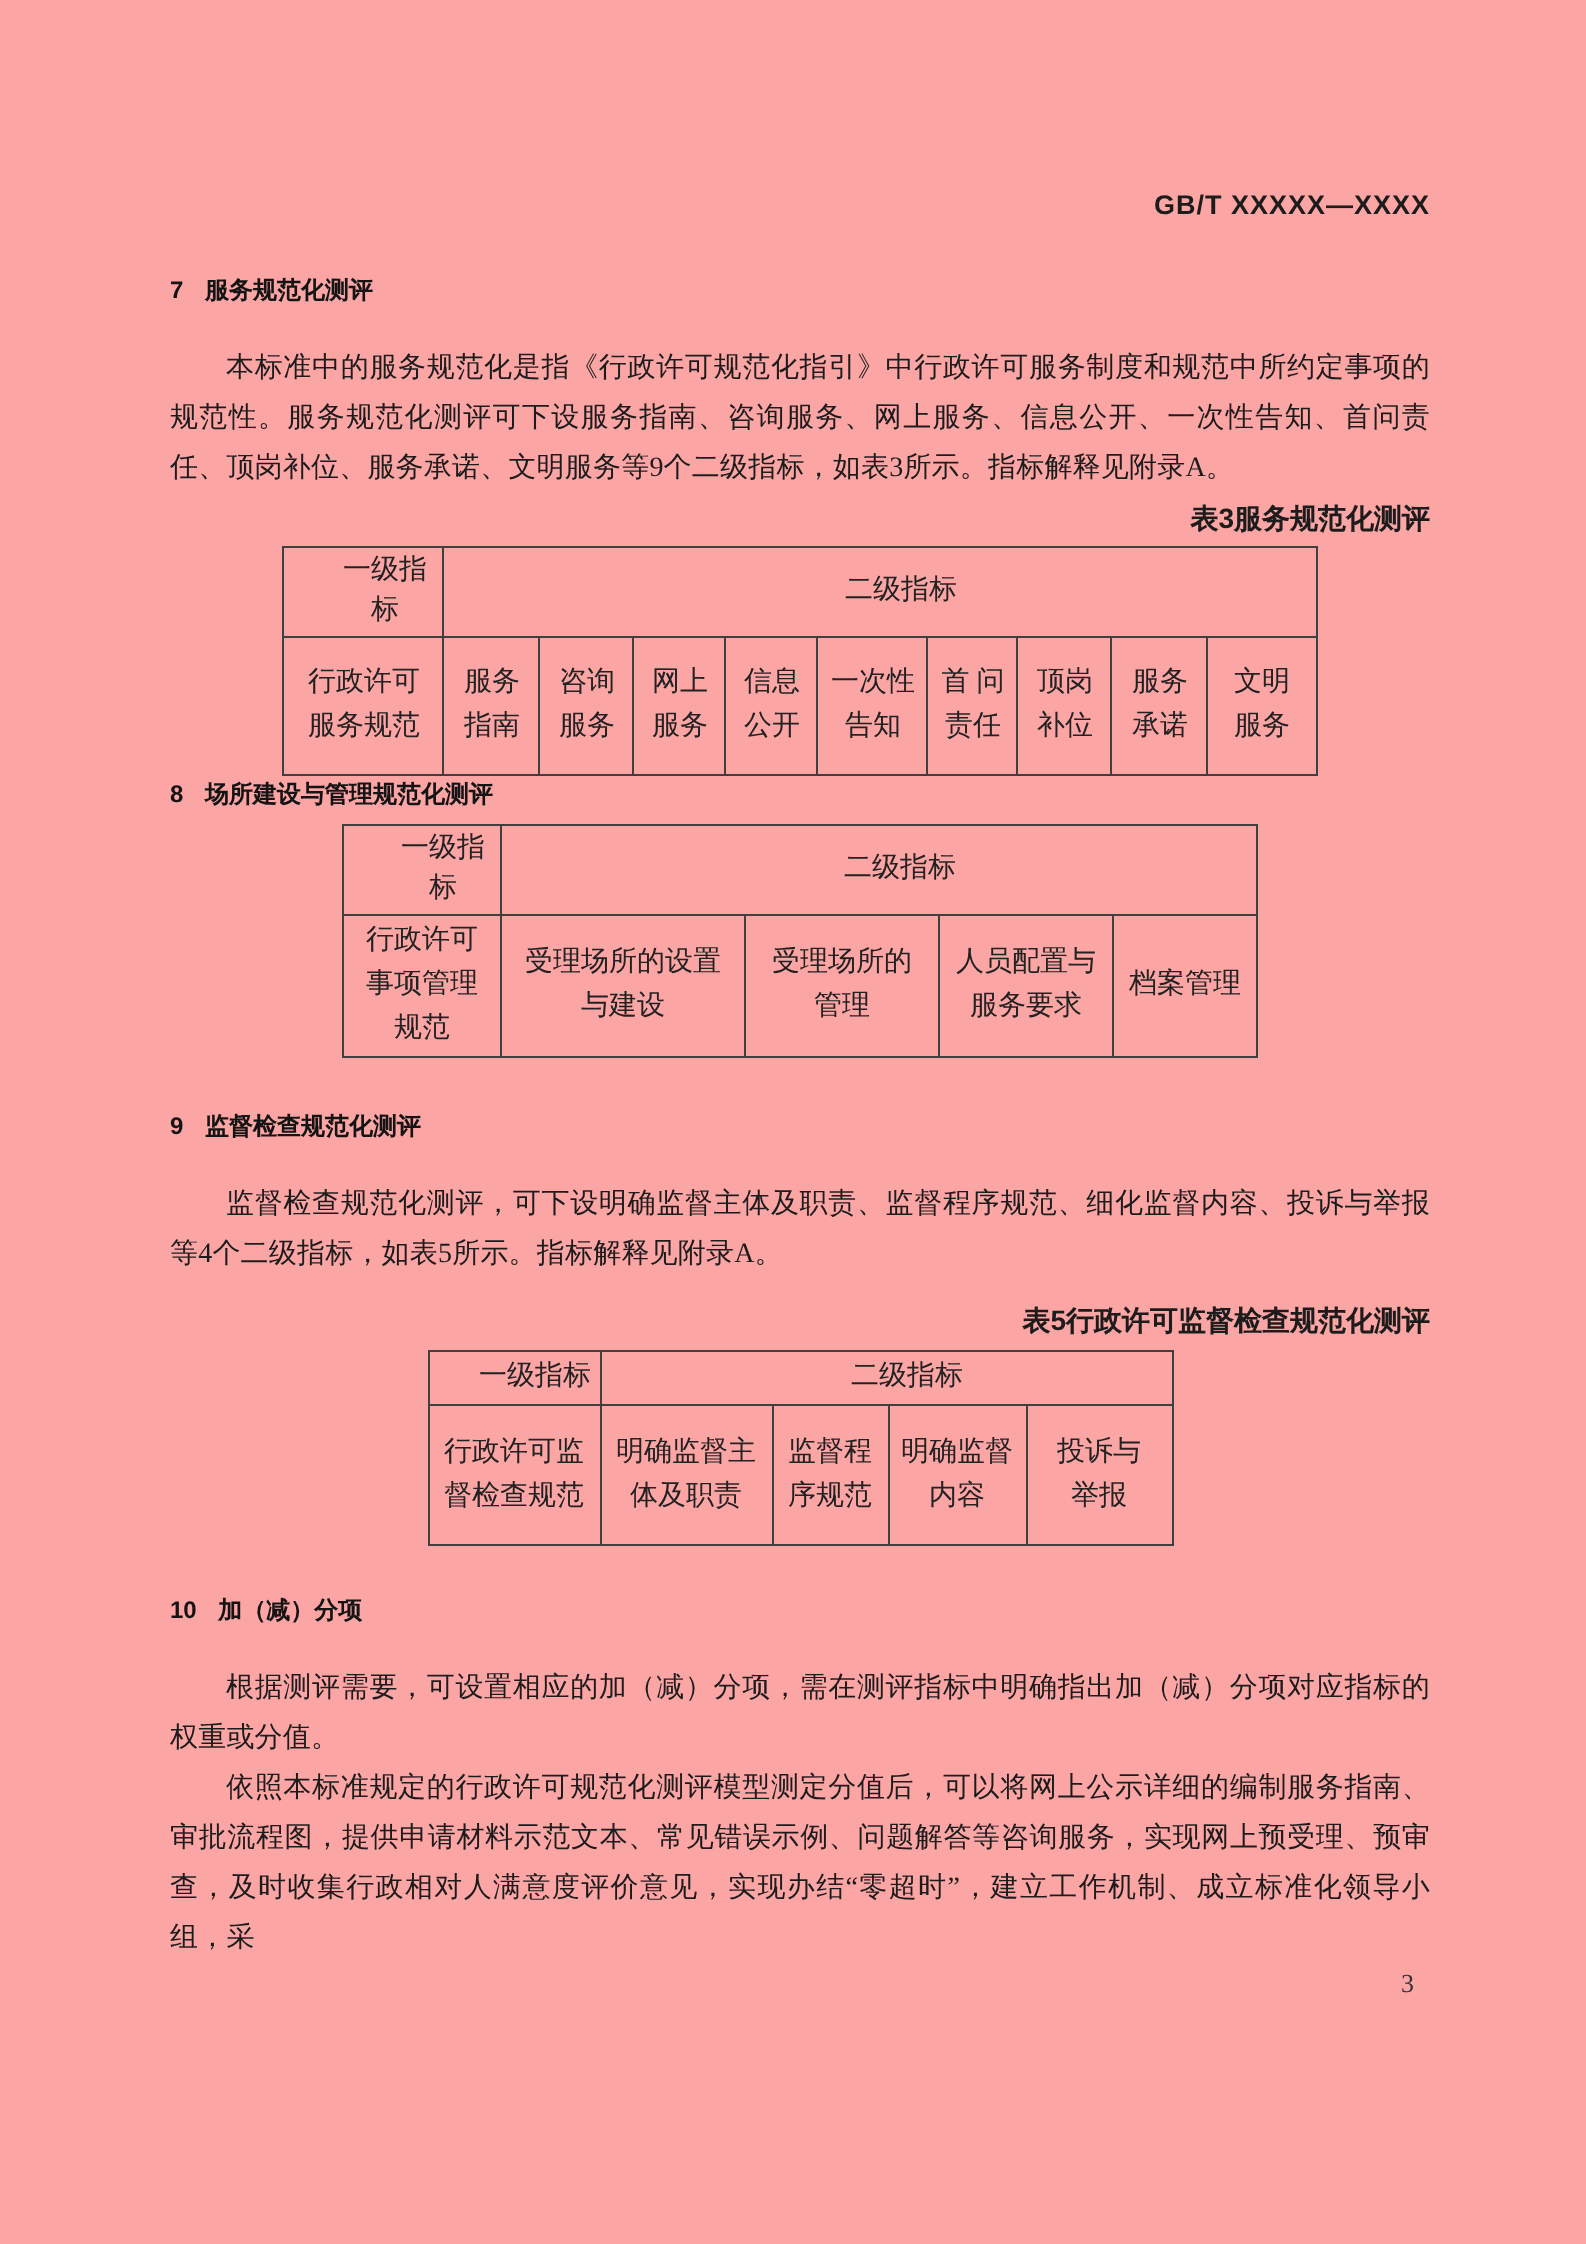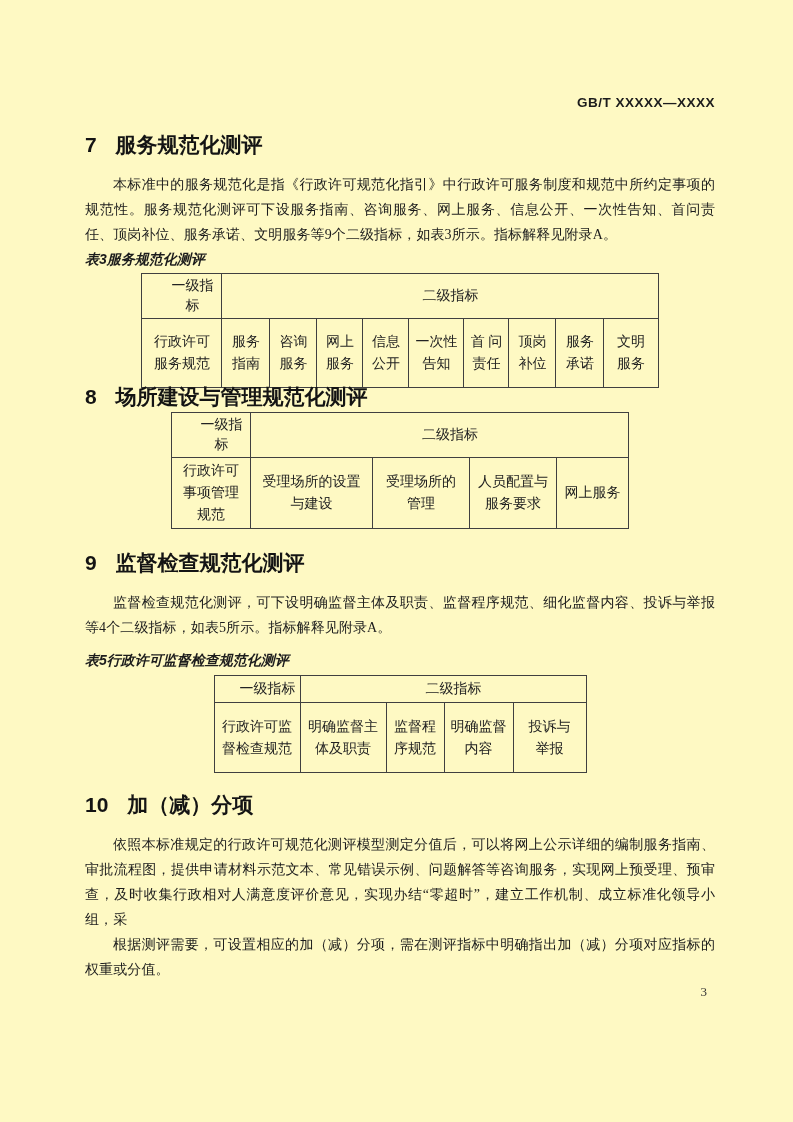--- a/index.html
+++ b/index.html
@@ -2,62 +2,61 @@
 <html><head>
 <meta charset="utf-8">
 <style>
   * { margin: 0; padding: 0; box-sizing: border-box; }
   html, body { background: #ffffff; }
   .page {
     position: relative;
     width: 793px;
     height: 1122px;
     margin: 0 auto;
-    background: #fef9c3;
+    background: #fca5a5;
     padding: 94px 78px 0 85px;
     font-family: "Liberation Serif", "DejaVu Serif", serif;
     color: #1c1c1c;
     overflow: hidden;
   }
   .doc-header {
     text-align: right;
     font-family: "Liberation Sans", "DejaVu Sans", sans-serif;
     font-weight: bold;
     font-size: 13.5px;
     letter-spacing: 0.5px;
     line-height: 18px;
   }
   .heading {
     font-family: "Liberation Sans", "DejaVu Sans", sans-serif;
     font-weight: bold;
-    font-size: 21px;
+    font-size: 12px;
     line-height: 18px;
     color: #141414;
   }
   .heading .h-num { margin-right: 0.9em; }
   .mt-h7  { margin-top: 24px; }
   .mt-h8  { }
   .mt-h9  { margin-top: 25px; }
   .mt-h10 { margin-top: 23px; }
   .para {
     font-size: 14px;
     line-height: 25px;
     text-align: justify;
     text-indent: 2em;
     margin-top: 18px;
     letter-spacing: 0.1px;
   }
   .para + .para { margin-top: 0; }
   .caption {
-    text-align: left;
+    text-align: right;
     font-family: "Liberation Sans", "DejaVu Sans", sans-serif;
     font-weight: bold;
     font-size: 14px;
     line-height: 17px;
-    font-style: italic;
   }
   .mt-cap3 { margin-top: 4px; }
   .mt-cap4 { margin-top: 8px; }
   .mt-cap5 { margin-top: 12px; }
   table.t {
     border-collapse: collapse;
     table-layout: fixed;
     margin: 5px auto 0;
   }
   table.t td {
@@ -164,21 +163,21 @@
       <tr class="drow">
         <td>行政许可
 事项管理
 规范</td>
         <td>受理场所的设置
 与建设</td>
         <td>受理场所的
 管理</td>
         <td>人员配置与
 服务要求</td>
-        <td>网上服务</td>
+        <td>档案管理</td>
       </tr>
     </tbody>
   </table>
 
   <div class="heading mt-h9">
     <span class="h-num">9</span><span>监督检查规范化测评</span>
   </div>
   <p class="para">监督检查规范化测评，可下设明确监督主体及职责、监督程序规范、细化监督内容、投诉与举报等4个二级指标，如表5所示。指标解释见附录A。</p>
 
   <div class="caption mt-cap5">
@@ -208,18 +207,18 @@
 内容</td>
         <td>投诉与
 举报</td>
       </tr>
     </tbody>
   </table>
 
   <div class="heading mt-h10">
     <span class="h-num">10</span><span>加（减）分项</span>
   </div>
+  <p class="para">根据测评需要，可设置相应的加（减）分项，需在测评指标中明确指出加（减）分项对应指标的权重或分值。</p>
   <p class="para">依照本标准规定的行政许可规范化测评模型测定分值后，可以将网上公示详细的编制服务指南、审批流程图，提供申请材料示范文本、常见错误示例、问题解答等咨询服务，实现网上预受理、预审查，及时收集行政相对人满意度评价意见，实现办结“零超时”，建立工作机制、成立标准化领导小组，采</p>
-  <p class="para">根据测评需要，可设置相应的加（减）分项，需在测评指标中明确指出加（减）分项对应指标的权重或分值。</p>
 
   <div class="page-number">3</div>
 
 </div>
 
 </body></html>

